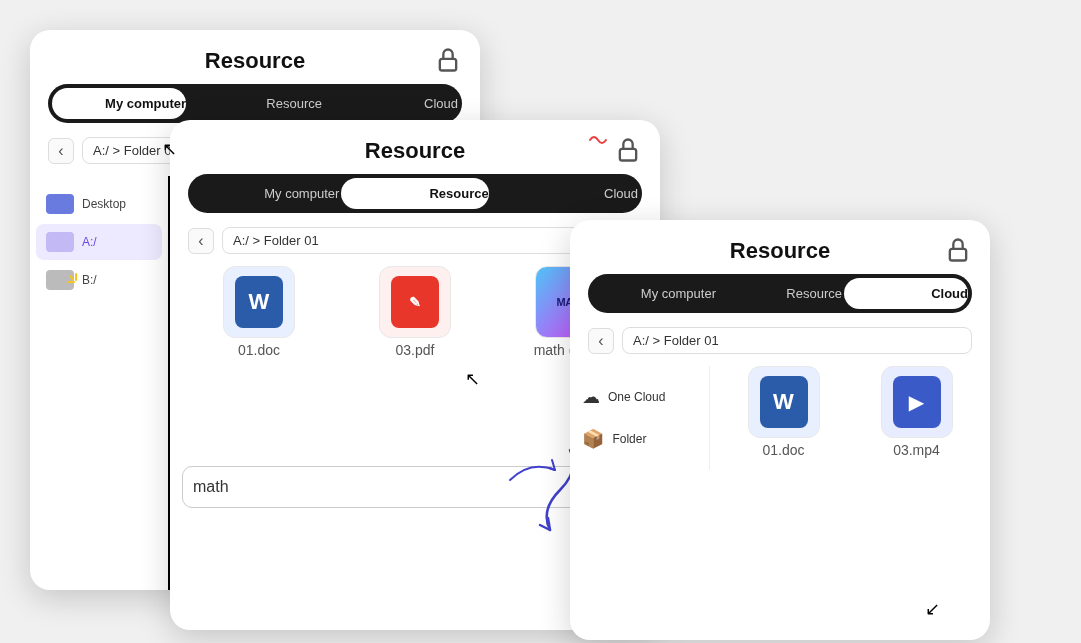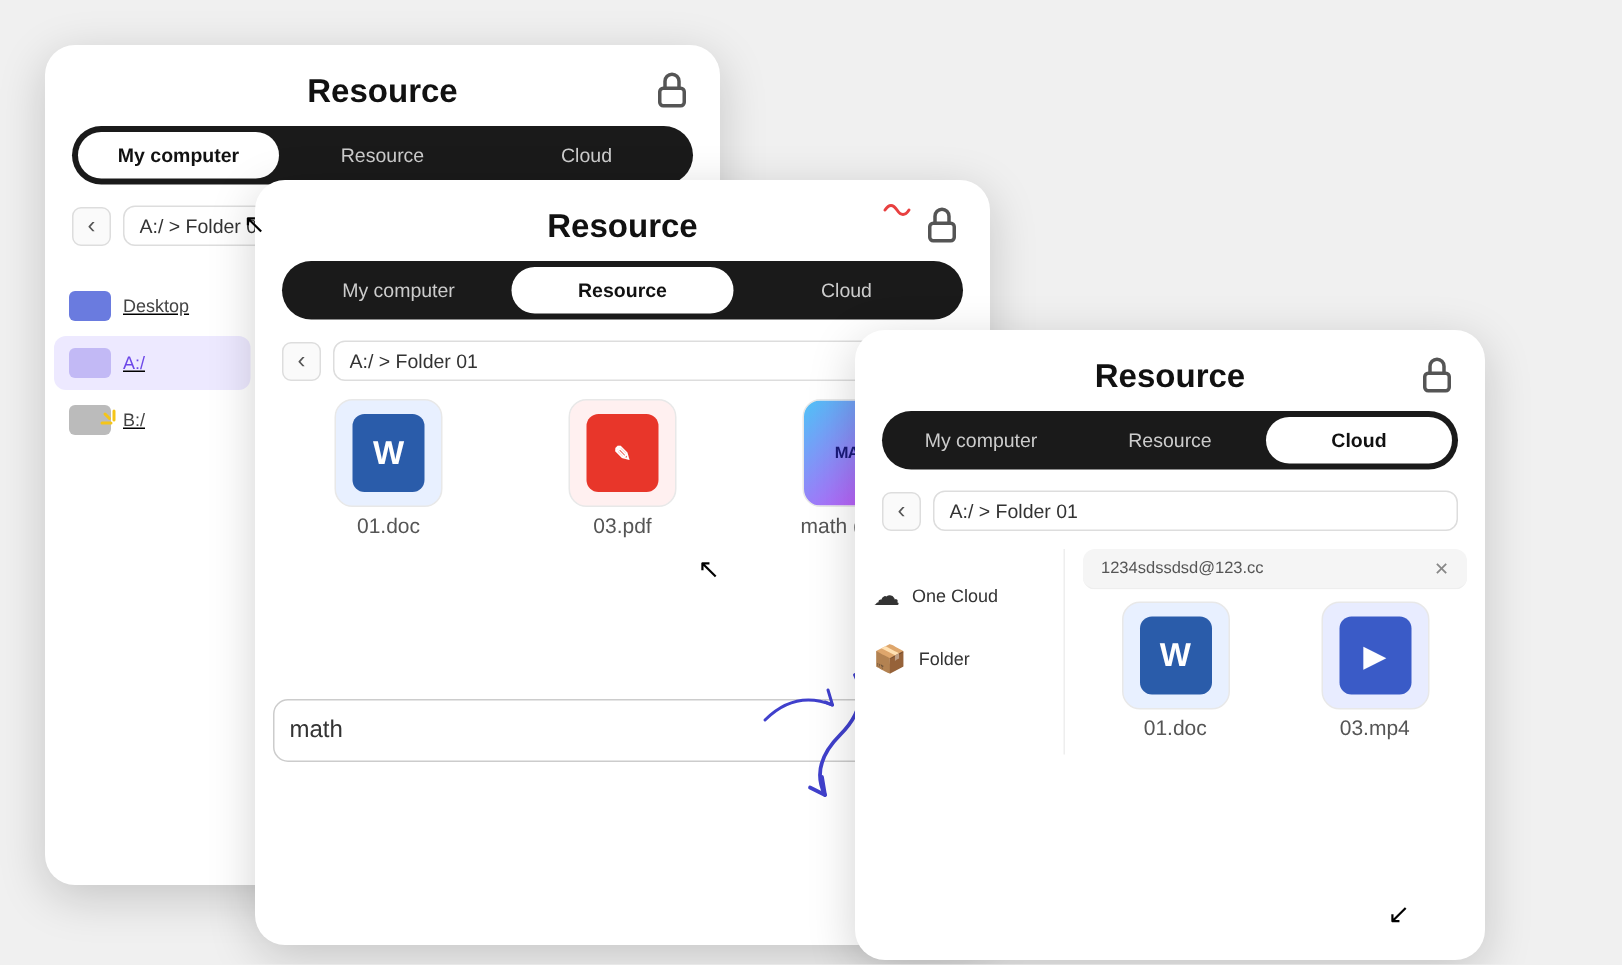--- a/index.html
+++ b/index.html
@@ -68,21 +68,21 @@
     .tab-bar {
       display: flex;
       margin: 0 18px 14px;
       background: #1a1a1a;
       border-radius: 30px;
       padding: 4px;
       gap: 2px;
     }
     .tab {
       flex: 1;
-      text-align: center;
+      text-align: right;
       padding: 8px 0;
       border-radius: 24px;
       font-size: 13px;
       font-weight: 500;
       color: #ccc;
       cursor: pointer;
       user-select: none;
       transition: background 0.2s;
     }
     .tab.active {
@@ -117,24 +117,23 @@
     }
 
     
     .card-body {
       display: flex;
       flex: 1;
       height: calc(100% - 130px);
     }
     .sidebar {
       width: 144px;
-      border-right: 1px solid #000000;
+      border-right: 6px solid #000000;
       padding: 8px 0;
       flex-shrink: 0;
-      text-decoration: underline;
     }
     .sidebar-item {
       display: flex;
       align-items: center;
       gap: 8px;
       padding: 8px 10px;
       font-size: 12px;
       color: #444;
       cursor: pointer;
       border-radius: 8px;
@@ -482,24 +481,20 @@
         <span class="cloud-icon">☁</span>
         <span>One Cloud</span>
       </div>
       <div class="cloud-item">
         <span class="cloud-icon">📦</span>
         <span>Folder</span>
       </div>
     </div>
 
     <div style="flex:1;display:flex;flex-direction:column;">
-      <div class="cloud-email-row">
-        <span>1234sdssdsd@123.cc</span>
-        <span class="cloud-email-close">✕</span>
-      </div>
       <div class="cloud-file-grid">
         <div class="cloud-file-item">
           <div class="cloud-file-thumb" style="background:#e8f0ff;">
             <div class="word-icon">W</div>
           </div>
           <span class="file-name">01.doc</span>
         </div>
         <div class="cloud-file-item">
           <div class="cloud-file-thumb" style="background:#e8ecff;">
             <div class="video-icon">▶</div>

